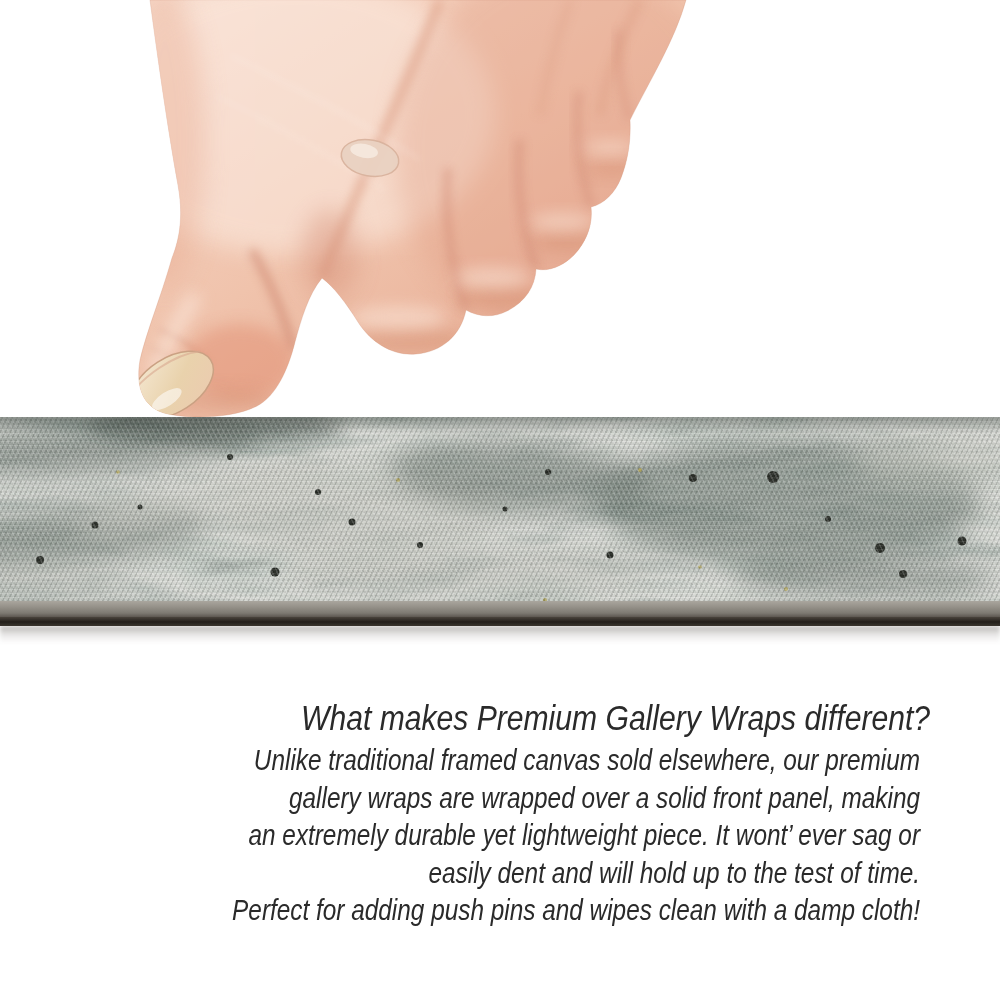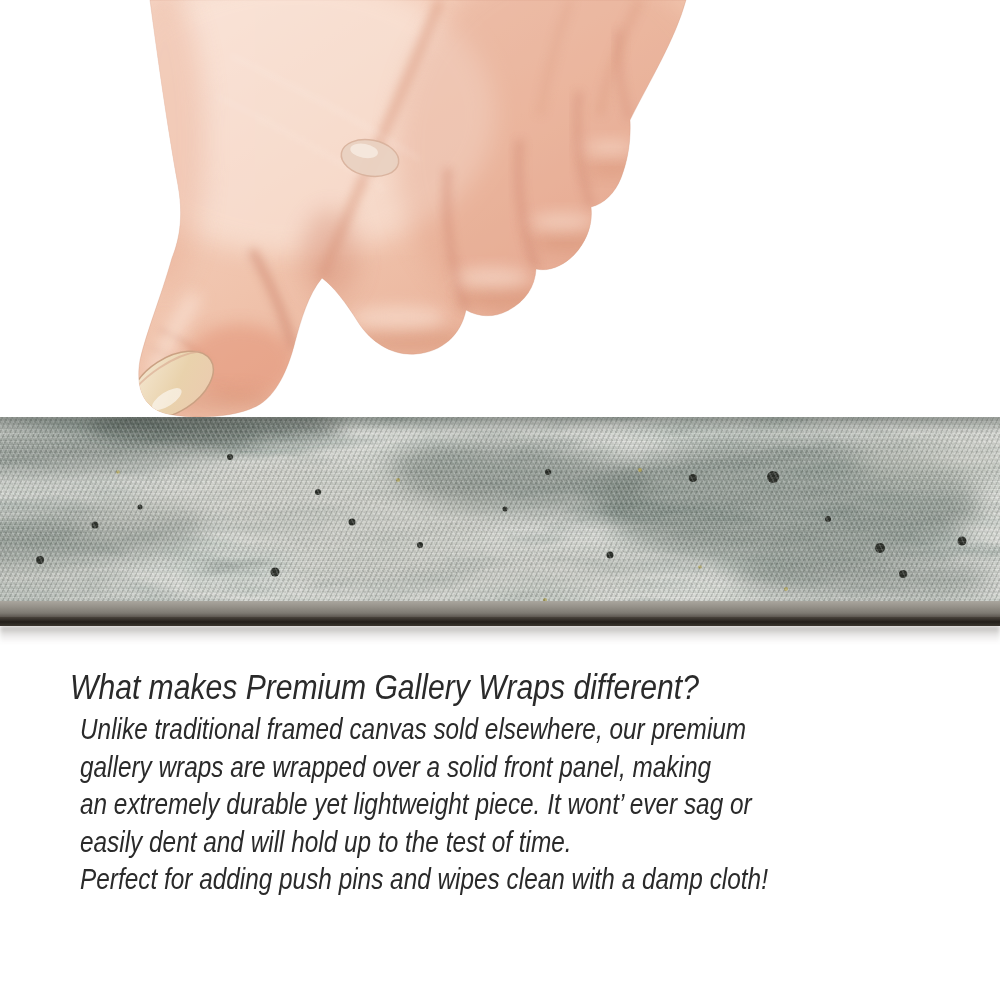--- a/index.html
+++ b/index.html
@@ -21,21 +21,21 @@
   .strip-top-shade{position:absolute;left:0;top:0;width:1000px;height:16px;
     background:linear-gradient(180deg, rgba(28,38,32,.35), rgba(28,38,32,0));}
   .fold{position:absolute;left:0;top:184px;width:1000px;height:16px;
     background:linear-gradient(180deg,#aaa69e 0%,#938f87 40%,#7e7a72 75%,#5d5750 100%);}
   .panel-edge{position:absolute;left:0;top:200px;width:1000px;height:9px;
     background:linear-gradient(180deg,#4a443c 0%,#231f1a 55%,#38332c 100%);}
   .strip-shadow{position:absolute;left:0;top:626px;width:1000px;height:17px;filter:blur(2px);
     background:linear-gradient(180deg, rgba(70,64,58,.40), rgba(70,64,58,.14) 45%, rgba(70,64,58,0));}
 
   
-  .info{position:absolute;left:0;top:666px;width:1000px;text-align:left;color:#2a2a2a;
+  .info{position:absolute;left:0;top:697px;width:1000px;text-align:right;color:#2a2a2a;
         font-style:italic;}
   .info h1{margin:0 0 3px 0;font-size:35px;line-height:42px;font-weight:400;white-space:nowrap;
            transform:scaleX(.86);transform-origin:50% 50%;}
   .info p{margin:0;font-size:29px;line-height:37.5px;font-weight:400;white-space:nowrap;
           transform:scaleX(.84);transform-origin:50% 50%;}
 </style>
 </head>
 <body>
 
 <div class="stage">

